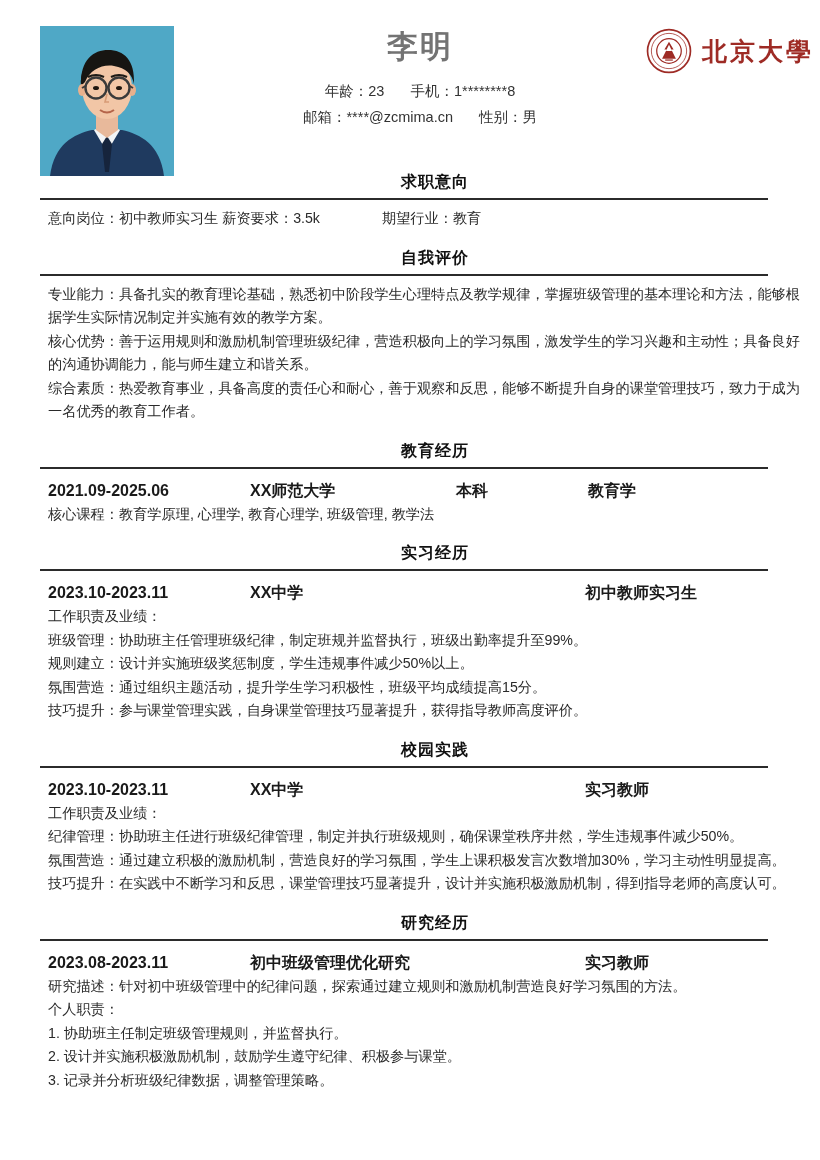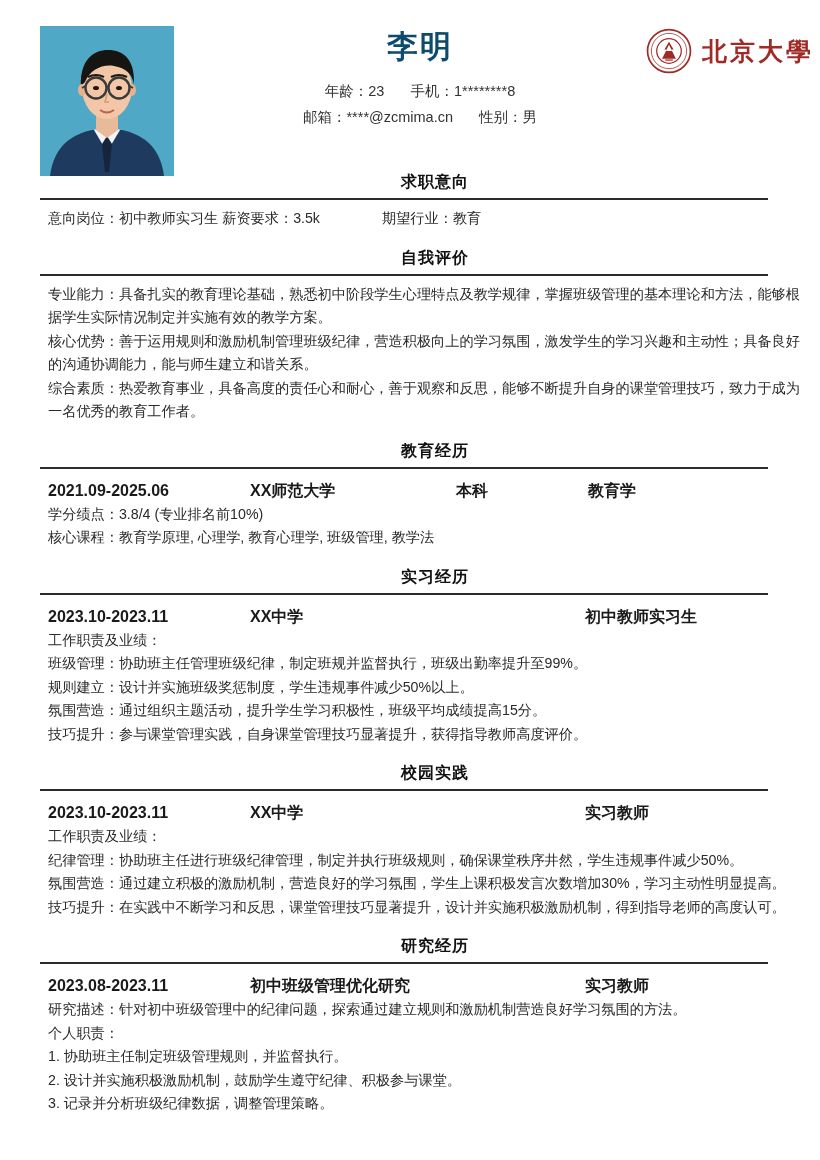--- a/index.html
+++ b/index.html
@@ -38,21 +38,21 @@
   .id-block {
     position: absolute;
     left: 210px; top: 24px;
     width: 420px;
     text-align: center;
   }
   .cand-name {
     font-size: 31px;
     font-weight: bold;
     letter-spacing: 2px;
-    color: #0c4a6e;
+    color: #737373;
     line-height: 46px;
     margin: 0 0 8px 0;
   }
   .meta-row {
     font-size: 14.5px;
     color: #333;
     line-height: 26px;
     white-space: nowrap;
   }
   .meta-row .lbl { }
@@ -214,21 +214,20 @@
     <div class="sec-title">教育经历</div>
     <div class="sec-rule"></div>
     <div class="sec-body">
       <div class="entry-row">
         <span class="c1">2021.09-2025.06</span>
         <span class="c2">XX师范大学</span>
         <span class="c3">本科</span>
         <span class="c4">教育学</span>
       </div>
       <div class="entry-lines">
-        <p>学分绩点：3.8/4 (专业排名前10%)</p>
         <p>核心课程：教育学原理, 心理学, 教育心理学, 班级管理, 教学法</p>
       </div>
     </div>
   </div>
 
   <div class="sp-b"></div>
 
   <div class="section">
     <div class="sec-title">实习经历</div>
     <div class="sec-rule"></div>

